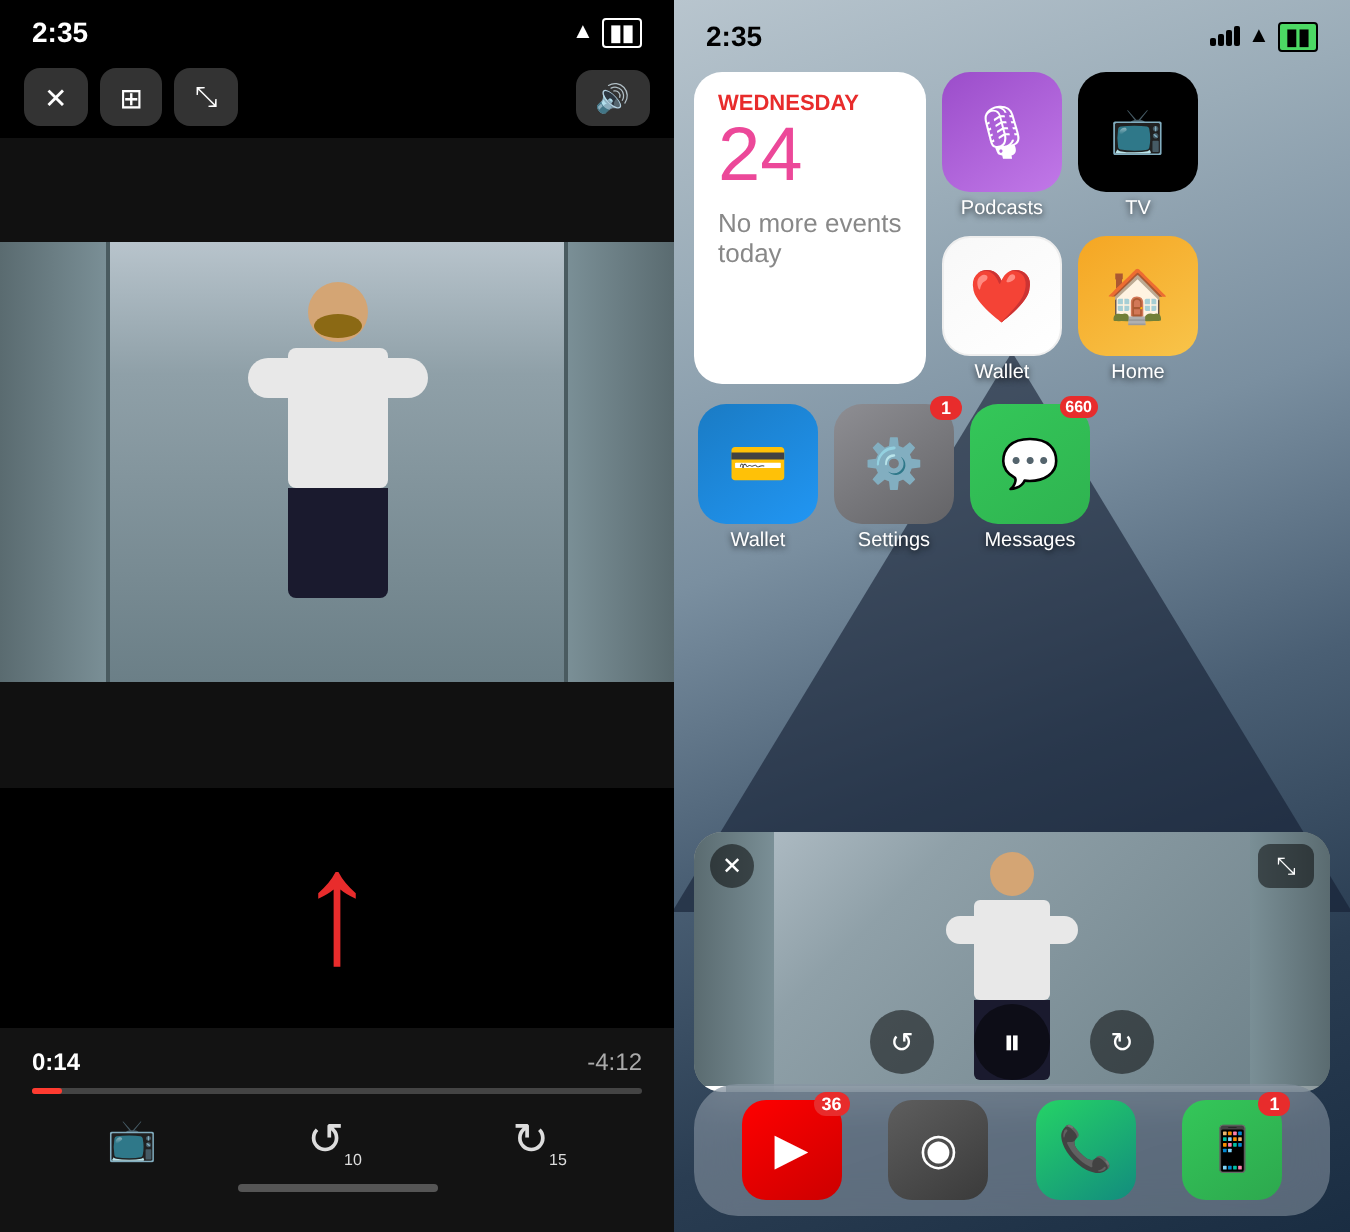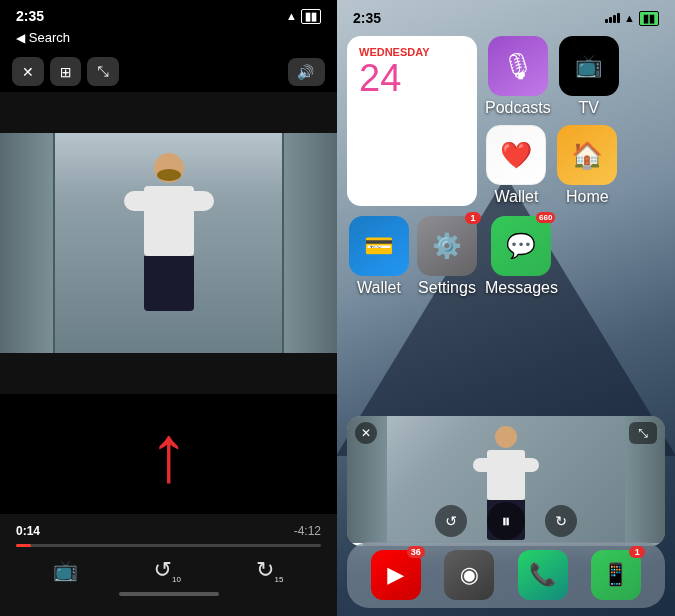--- a/index.html
+++ b/index.html
@@ -253,21 +253,21 @@
     
     .widgets-row {
       display: flex;
       gap: 8px;
       margin-bottom: 10px;
     }
     .calendar-widget {
       background: #fff;
       border-radius: 14px;
       padding: 10px 12px;
-      width: 130px;
+      width: 116px;
       min-height: 130px;
     }
     .cal-day-name {
       color: #e82c2c;
       font-size: 11px;
       font-weight: 700;
       text-transform: uppercase;
     }
     .cal-date {
       font-size: 38px;
@@ -290,21 +290,21 @@
       width: 60px;
       height: 60px;
       border-radius: 14px;
       display: flex;
       align-items: center;
       justify-content: center;
       font-size: 28px;
       position: relative;
     }
     .app-label {
-      font-size: 16px;
+      font-size: 10px;
       color: #fff;
       text-shadow: 0 1px 3px rgba(0,0,0,0.8);
     }
     .badge {
       position: absolute;
       top: -4px;
       right: -4px;
       background: #e82c2c;
       color: #fff;
       border-radius: 10px;
@@ -503,24 +503,20 @@
         <div class="signal-bar" style="height:4px"></div>
         <div class="signal-bar" style="height:6px"></div>
         <div class="signal-bar" style="height:8px"></div>
         <div class="signal-bar" style="height:10px"></div>
       </div>
       <span class="wifi-icon">▲</span>
       <span style="font-size:11px; border:1.5px solid #fff; border-radius:2px; padding:0 3px; color:#fff;">▮▮</span>
     </div>
   </div>
 
-  <div class="back-search">
-    <span class="back-arrow">◀</span>
-    <span>Search</span>
-  </div>
 
   <div class="video-controls-top">
     <div class="ctrl-group">
       <div class="ctrl-btn">
         <span class="ctrl-btn-icon">✕</span>
       </div>
       <div class="ctrl-btn">
         <span class="ctrl-btn-icon">⊞</span>
       </div>
       <div class="ctrl-btn">
@@ -588,20 +584,21 @@
     </div>
   </div>
 
   <div class="home-screen-content">
 
     <div class="widgets-row">
 
       <div class="calendar-widget">
         <div class="cal-day-name">WEDNESDAY</div>
         <div class="cal-date">24</div>
+        <div class="cal-event">No more events today</div>
       </div>
 
       <div style="display:flex;flex-direction:column;gap:8px;">
         <div class="apps-row" style="gap:8px;margin:0;">
           <div class="app-icon-wrap">
             <div class="app-icon app-podcasts">
               <span style="color:#fff;font-size:26px;">🎙</span>
             </div>
             <span class="app-label">Podcasts</span>
           </div>

